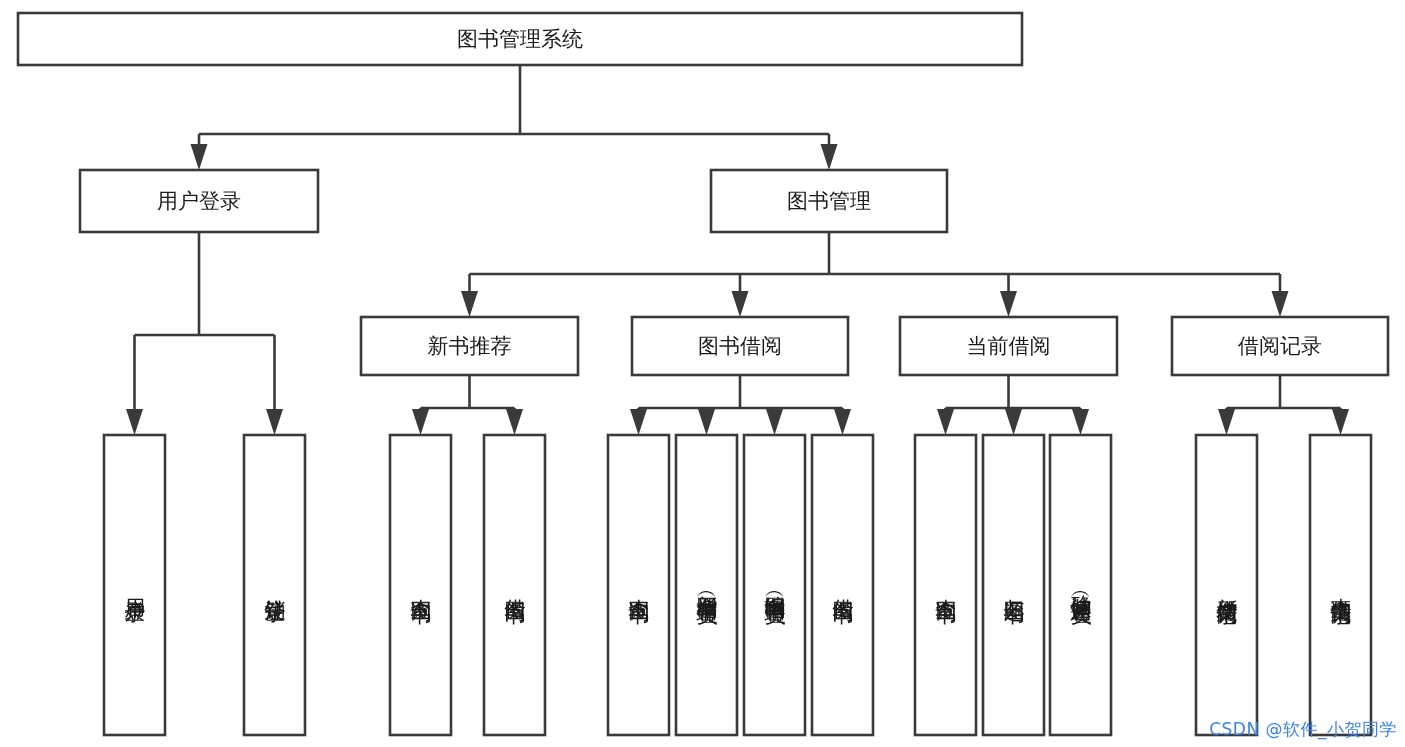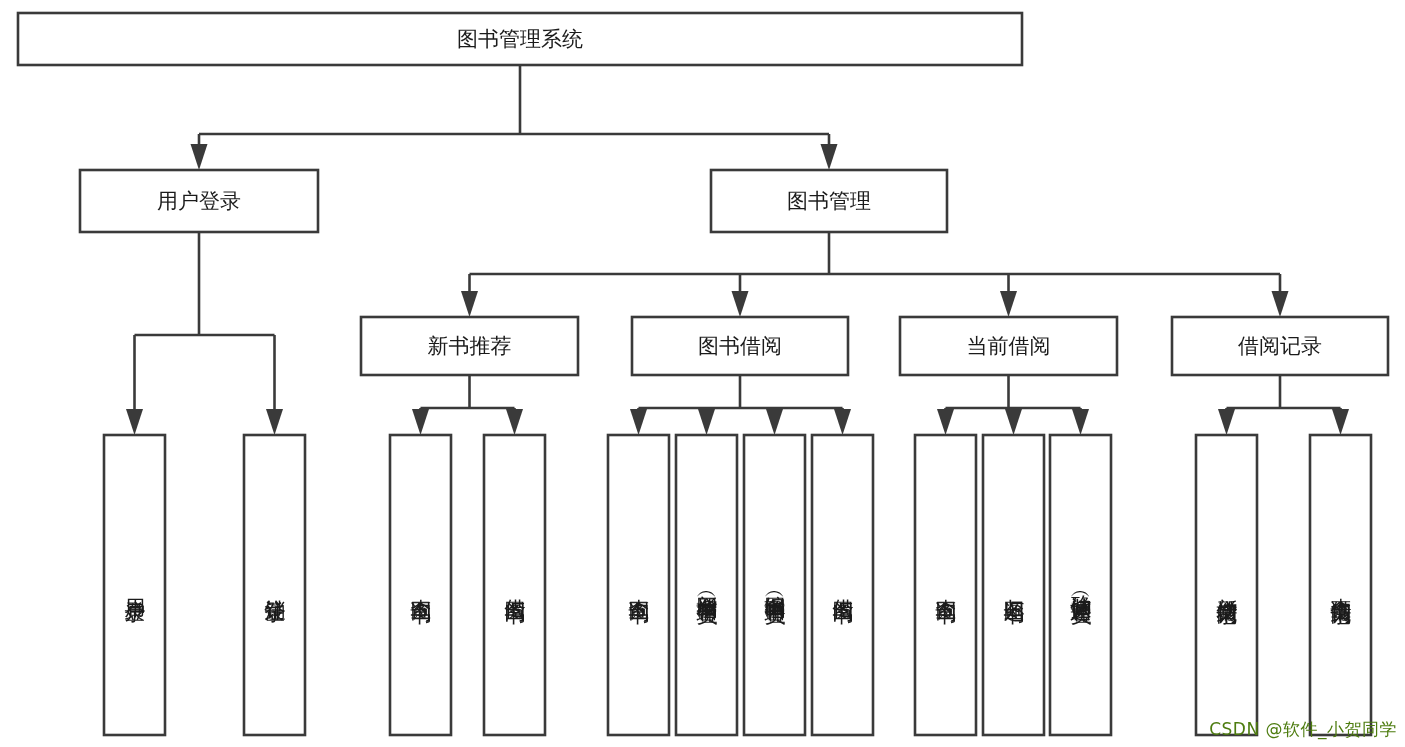--- a/index.html
+++ b/index.html
@@ -67,21 +67,21 @@
     color: #1b1b1b;
     white-space: nowrap;
     text-align: center;
   }
   .watermark {
     position: absolute;
     right: 8px;
     bottom: 6px;
     font-family: "DejaVu Sans", "Liberation Sans", sans-serif;
     font-size: 17px;
-    color: #4d7c0f;
+    color: #3b82f6;
     white-space: nowrap;
     letter-spacing: 0.5px;
     text-align: center;
   }
 </style>
 </head>
 <body>
 
 <div id="diagram-root">
 

